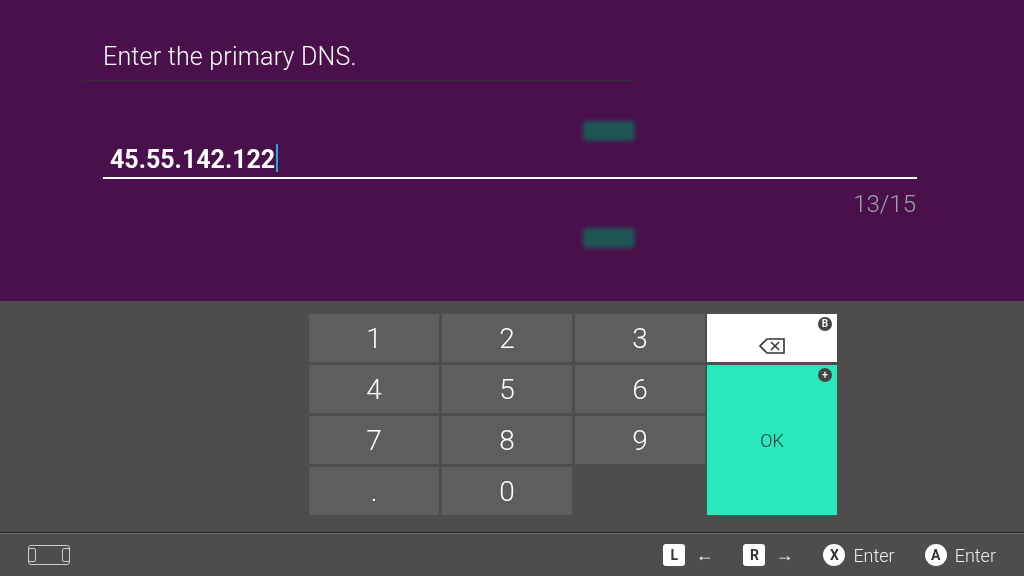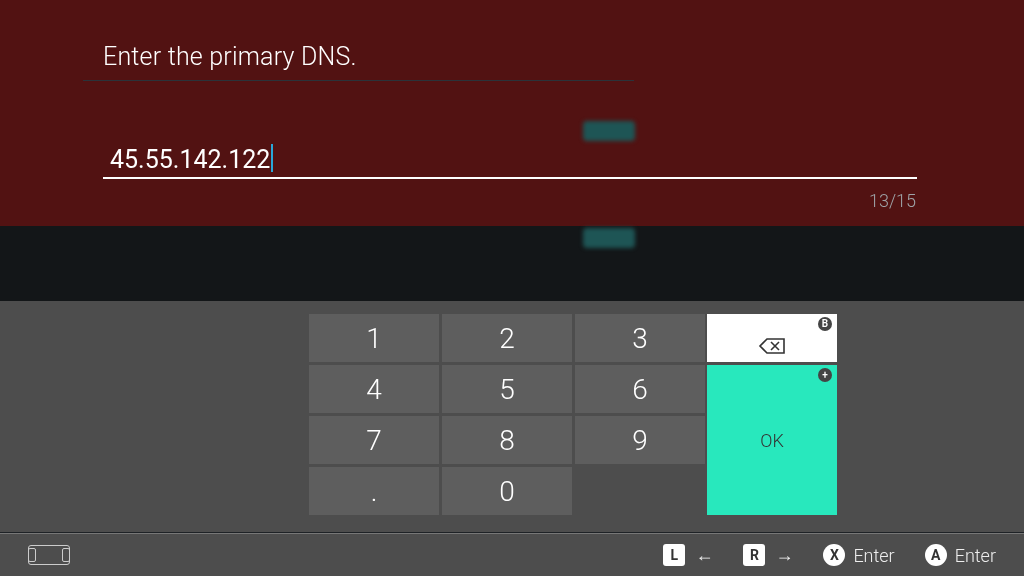--- a/index.html
+++ b/index.html
@@ -1,22 +1,22 @@
 <!DOCTYPE html>
 <html><head>
 <meta charset="utf-8">
 <style>
   html,body{margin:0;padding:0;width:1024px;height:576px;background:#1e2226;font-family:-apple-system,"Segoe UI",Roboto,Arial,sans-serif;color:#fff;overflow:hidden;font-weight:300}
-  .top{position:absolute;top:0;left:0;right:0;height:226px;background:#7f1d1d}
+  .top{position:absolute;top:0;left:0;right:0;height:314px;background:#701a75}
   .dim{position:absolute;top:0;left:0;right:0;height:301px;background:rgba(0,0,0,.35)}
   .title{position:absolute;top:42px;left:103px;font-size:25px;color:#fff;letter-spacing:.2px}
   .input-line{position:absolute;top:177px;left:103px;width:814px;height:2px;background:#fff}
-  .input-val{position:absolute;top:144px;left:110px;font-size:25px;color:#fff;font-weight:400}
+  .input-val{position:absolute;top:144px;left:110px;font-size:25px;color:#fff;font-weight:700}
   .cursor{display:inline-block;width:2px;height:28px;background:#2aa7d8;vertical-align:-4px;margin-left:1px}
-  .counter{position:absolute;top:190px;right:108px;font-size:18px;color:#9ea3a7}
+  .counter{position:absolute;top:190px;right:108px;font-size:24px;color:#9ea3a7}
   .bg-label{position:absolute;left:83px;color:#3a4046;font-size:20px;filter:blur(.8px)}
   .bg-pill{position:absolute;left:583px;width:52px;height:20px;border-radius:4px;background:#1e5555;filter:blur(2px)}
   .bg-line{position:absolute;left:83px;right:390px;height:1px;background:#2a333a}
   .kbd{position:absolute;top:301px;left:0;right:0;height:231px;background:#4d4d4d}
   .grid{position:absolute;top:13px;left:309px;width:528px}
   .row{display:flex;gap:3px;margin-bottom:3px}
   .key{width:130px;height:48px;background:#5e5e5e;color:#fff;font-size:28px;display:flex;align-items:center;justify-content:center;font-weight:300}
   .key.empty{background:#4d4d4d}
   .key.bs{background:#fff;color:#333;position:relative}
   .key.ok{background:#28e8bd;color:#333;font-size:18px;height:150px;position:relative}

